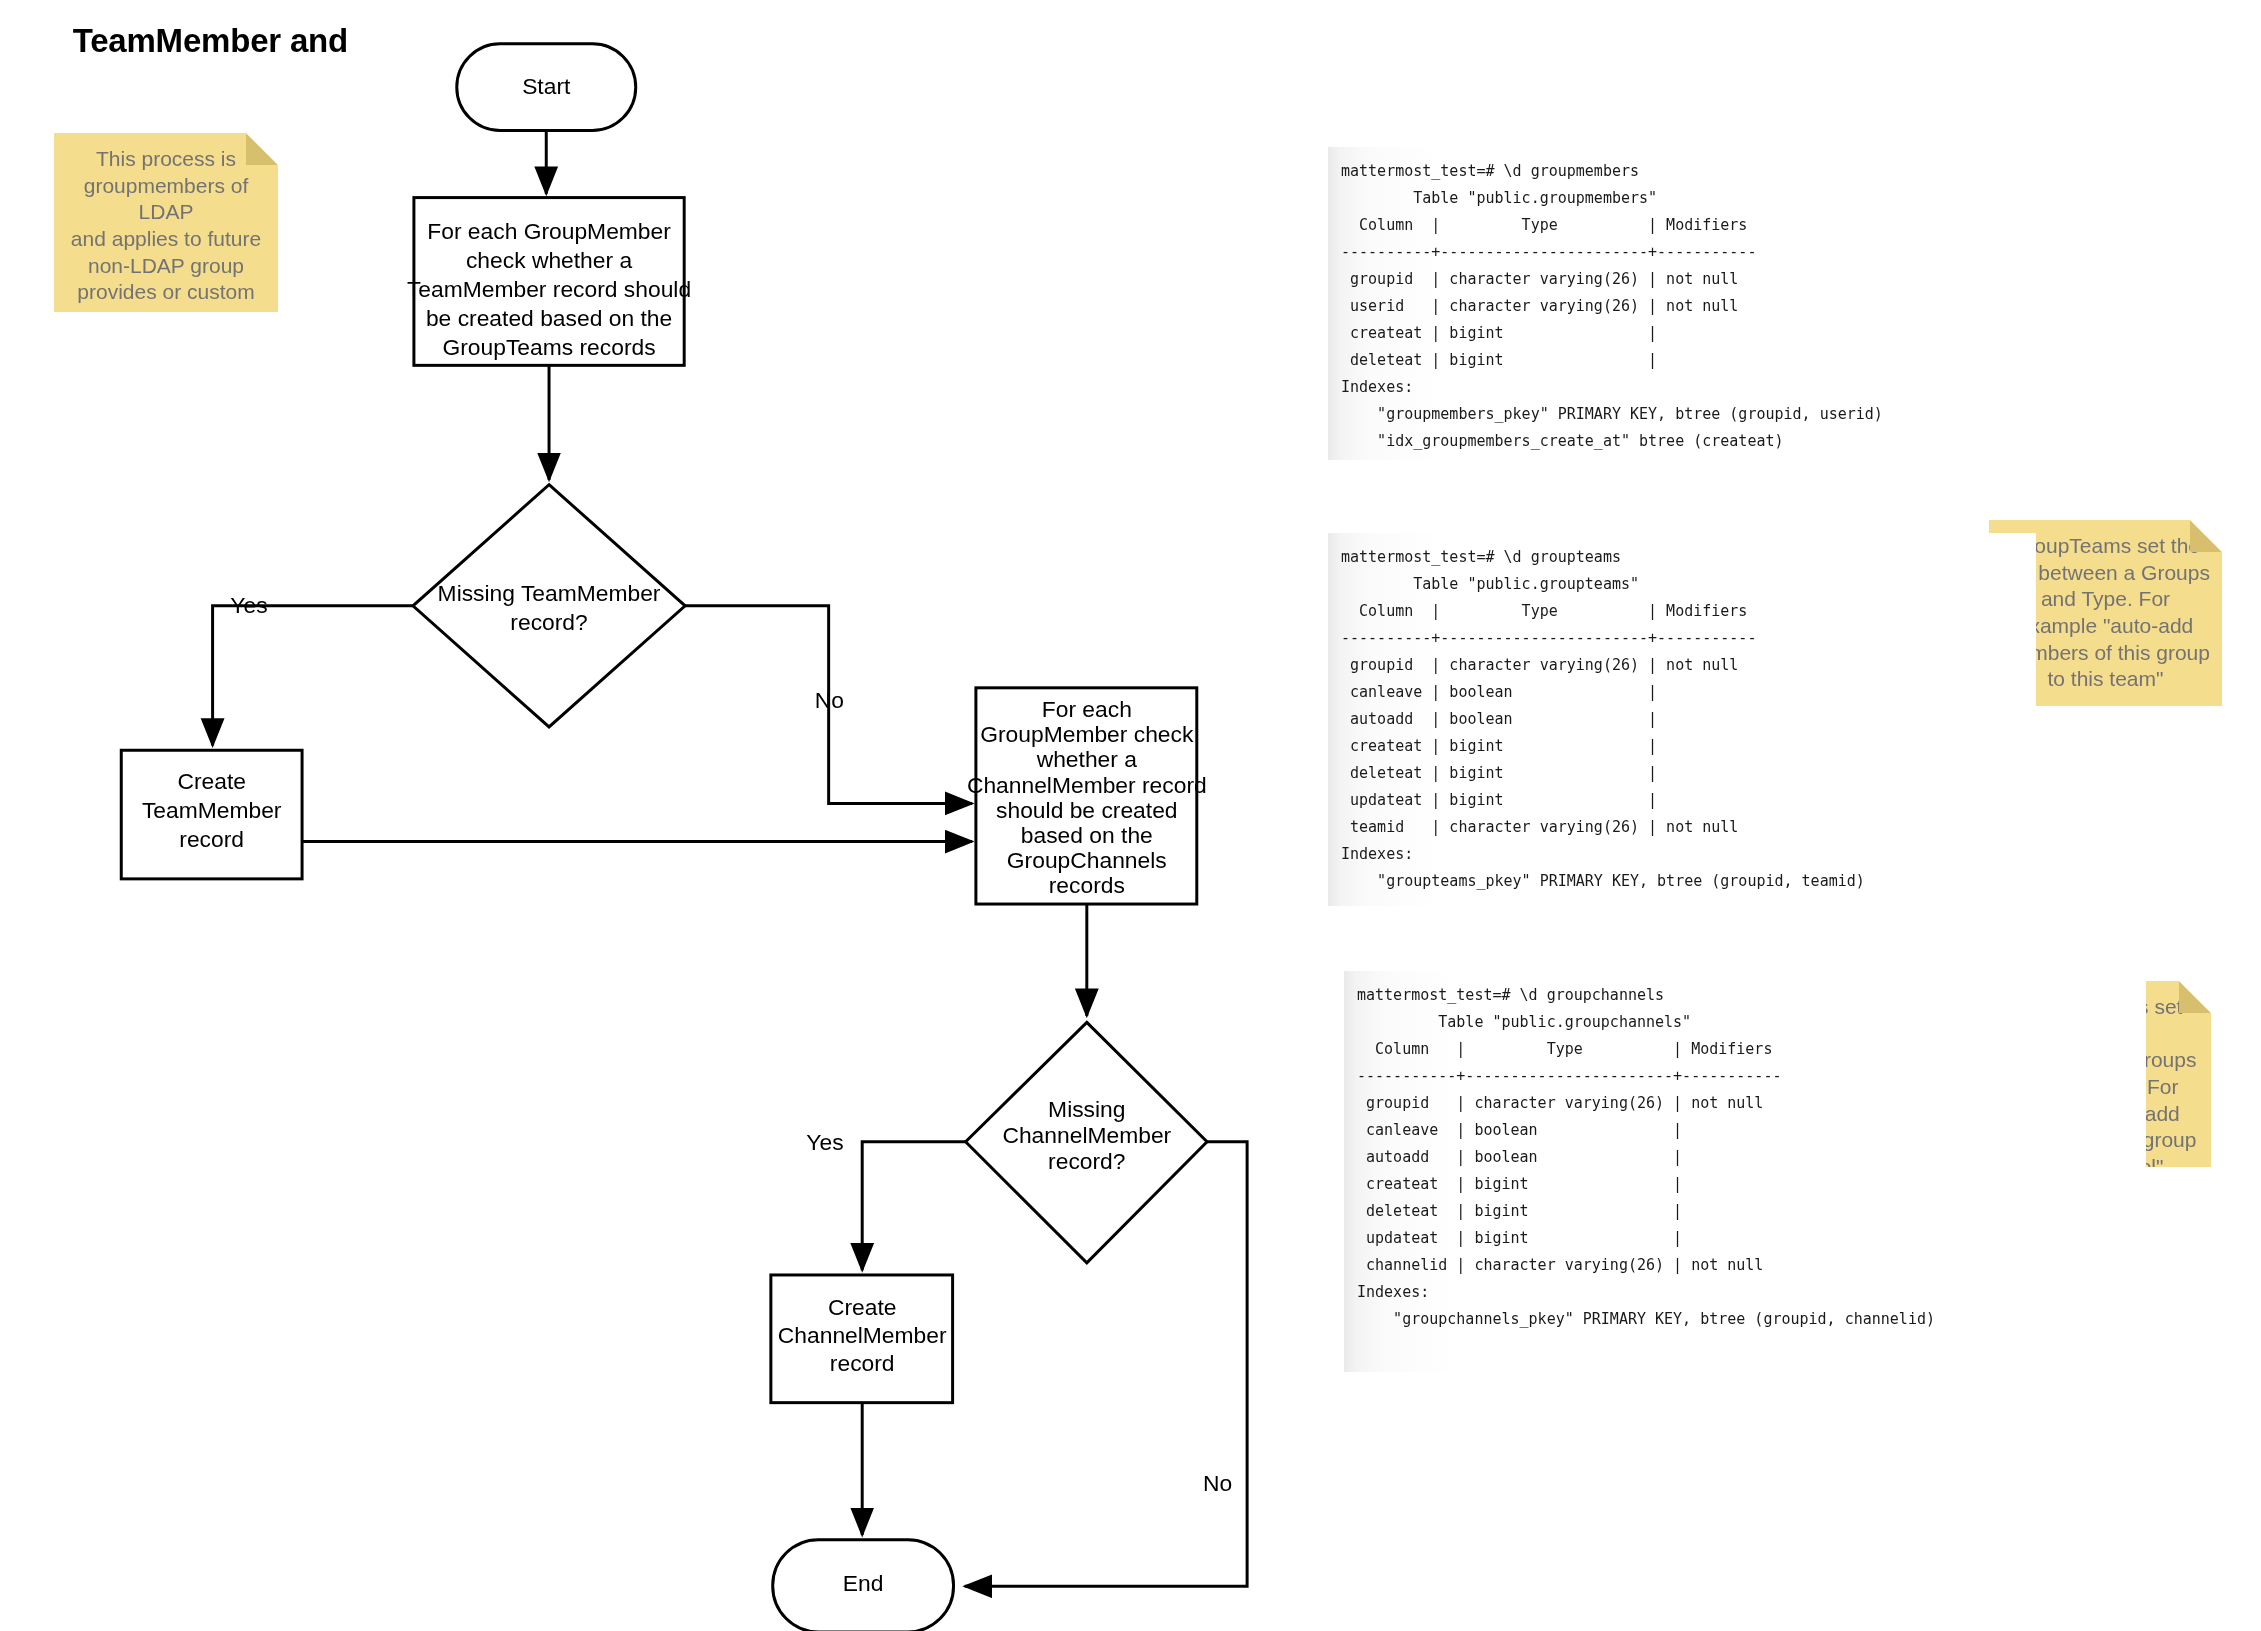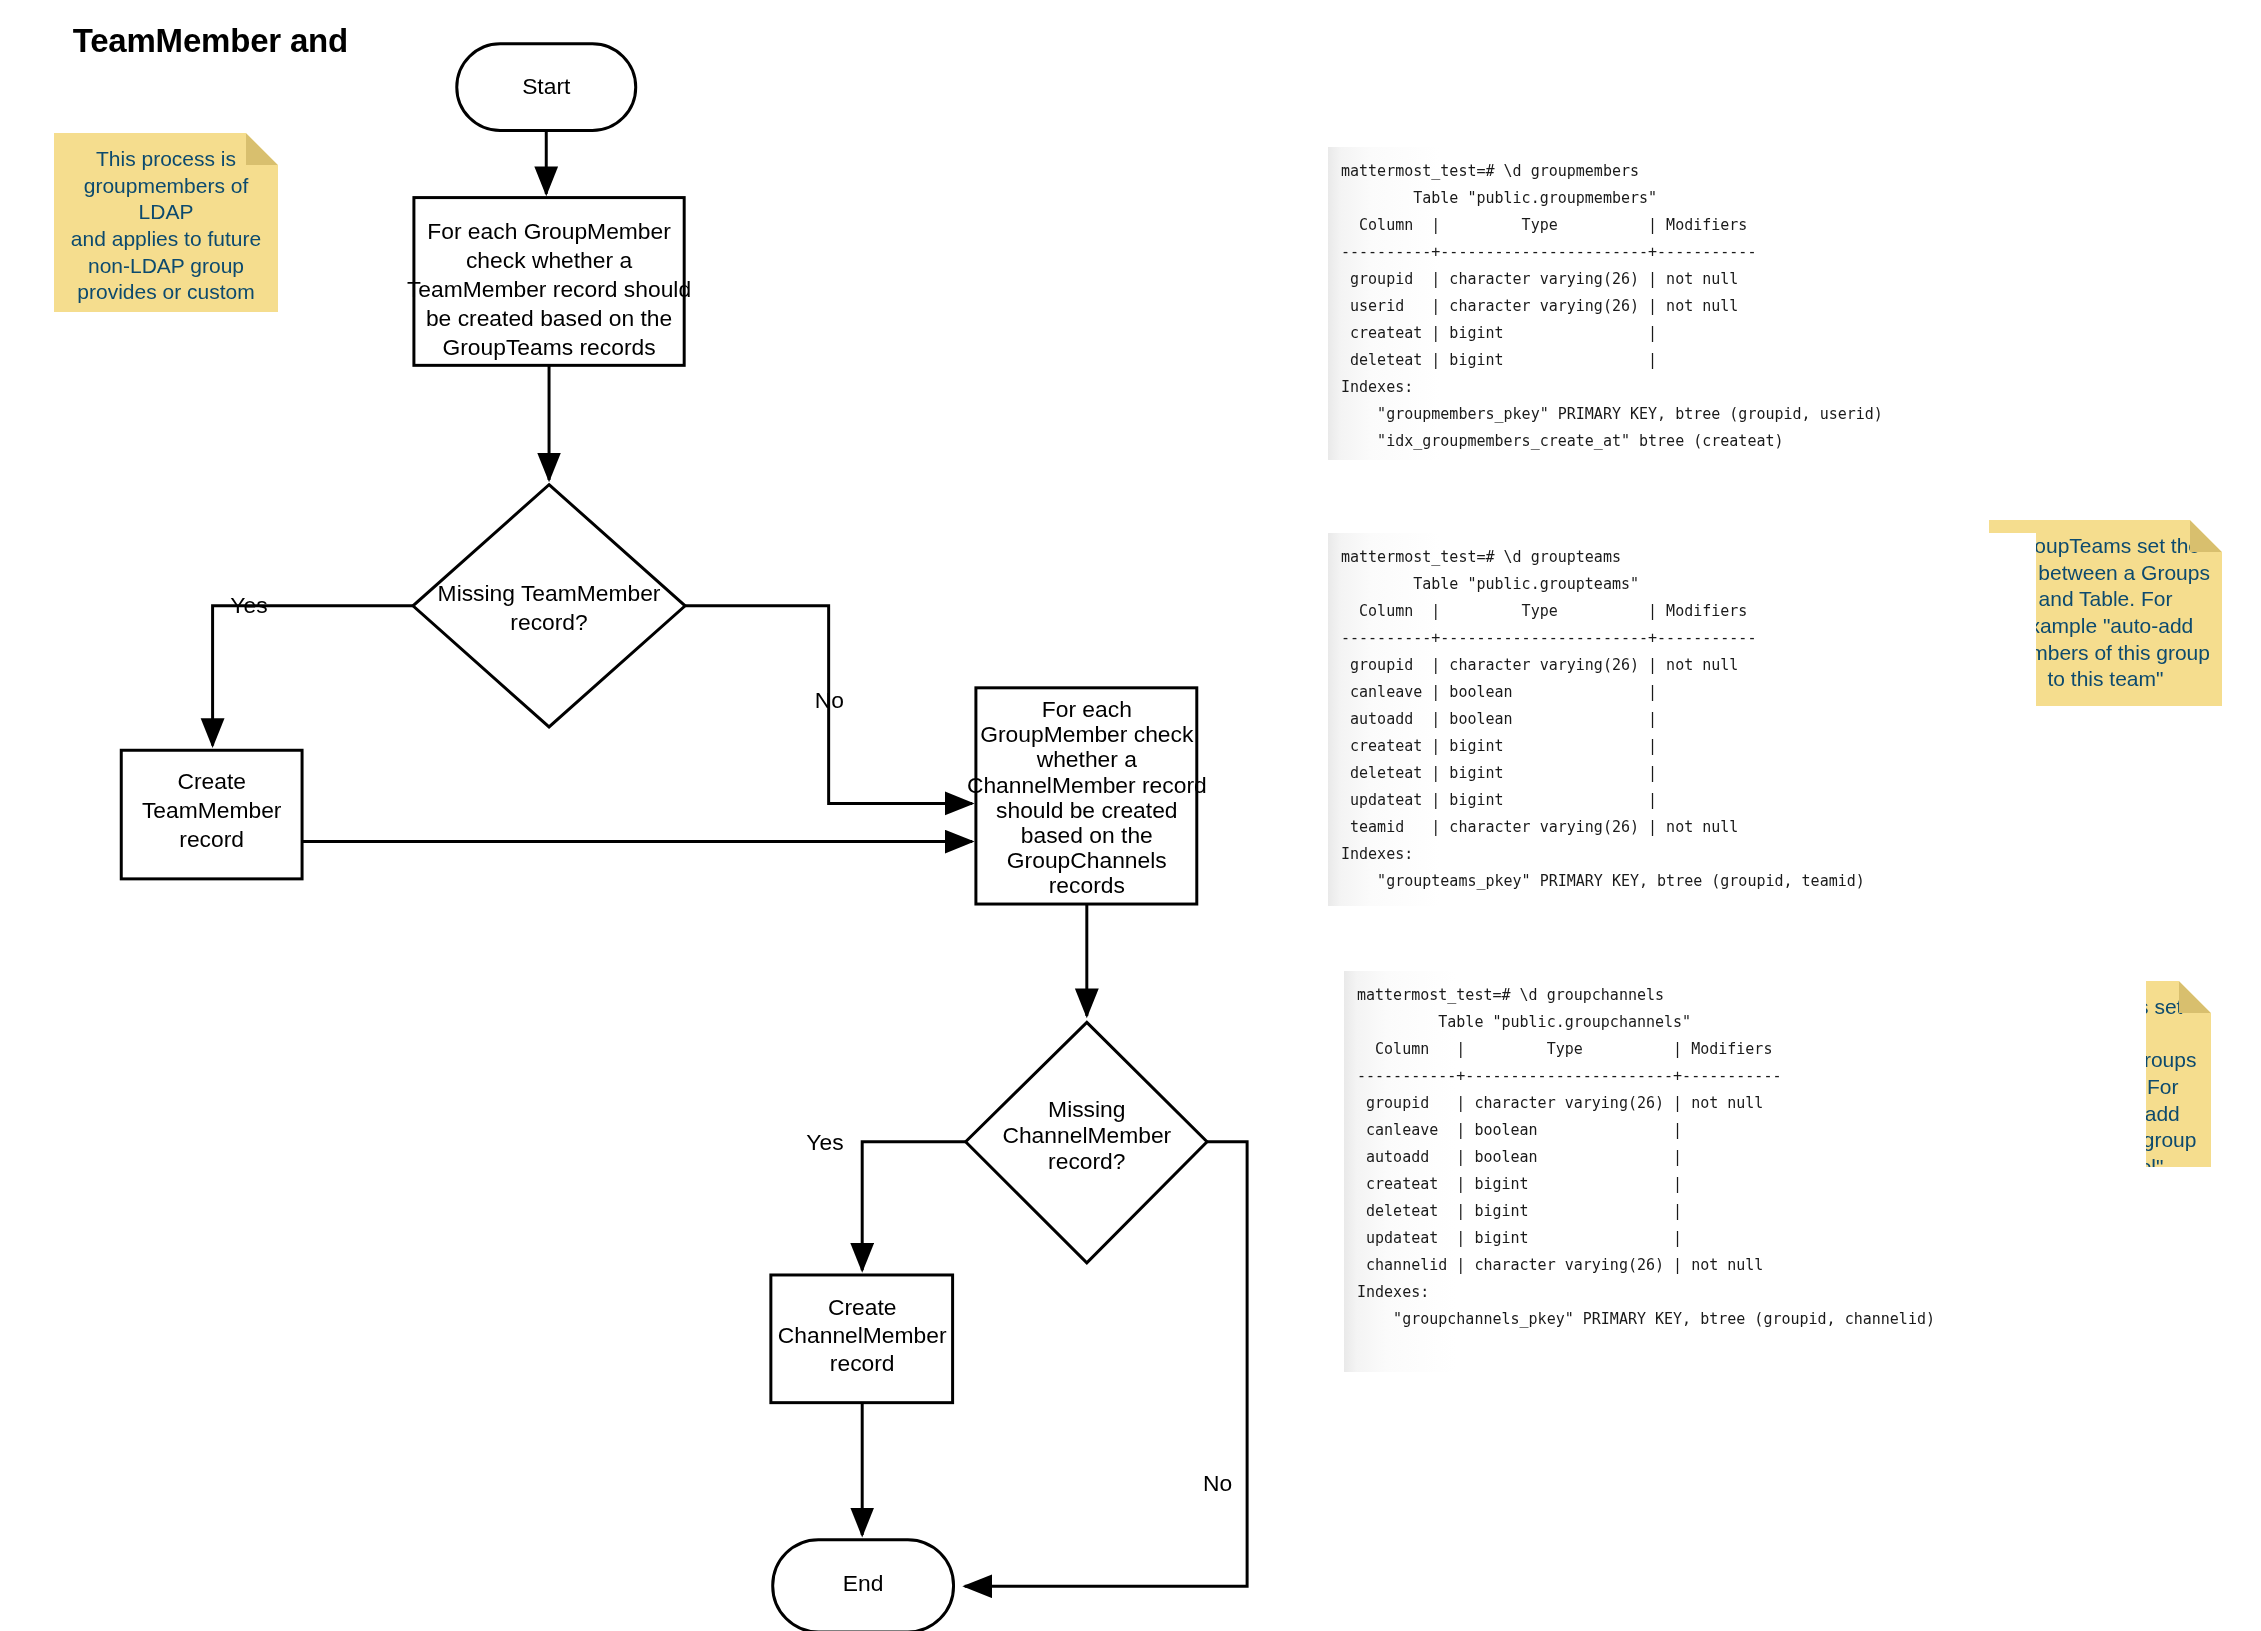--- a/index.html
+++ b/index.html
@@ -26,21 +26,21 @@
     font-size: 33px;
     font-weight: bold;
     line-height: 1.22;
     letter-spacing: -0.2px;
   }
 
   
   .sticky {
     position: absolute;
     background: #f5dd8e;
-    color: #0c4a6e;
+    color: #737373;
     font-size: 21px;
     line-height: 1.27;
     text-align: center;
     box-sizing: border-box;
     padding: 13px 11.2px 9.3px 11.2px;
     filter: drop-shadow(1.9px 1.9px 1.9px rgba(0,0,0,0.22));
     clip-path: polygon(0 0, calc(100% - 32px) 0, 100% 32px, 100% 100%, 0 100%);
   }
   .sticky .fold {
     position: absolute;
@@ -106,21 +106,21 @@
   <div>and applies to future</div>
   <div>non-LDAP group</div>
   <div>provides or custom</div>
   <div>groups</div>
 </div>
 
 <div class="sticky" id="sticky-groupteams" style="left:1989px; top:520px; width:233px; height:186px;">
   <span class="fold"></span>
   <div>GroupTeams set the</div>
   <div>link between a Groups</div>
-  <div>and Table. For</div>
+  <div>and Type. For</div>
   <div>example "auto-add</div>
   <div>members of this group</div>
   <div>to this team"</div>
 </div>
 
 <div class="sticky" id="sticky-groupchannels" style="left:1973px; top:981px; width:238px; height:186px;">
   <span class="fold"></span>
   <div>GroupChannels set the</div>
   <div>link between a Groups</div>
   <div>and Channels. For</div>

